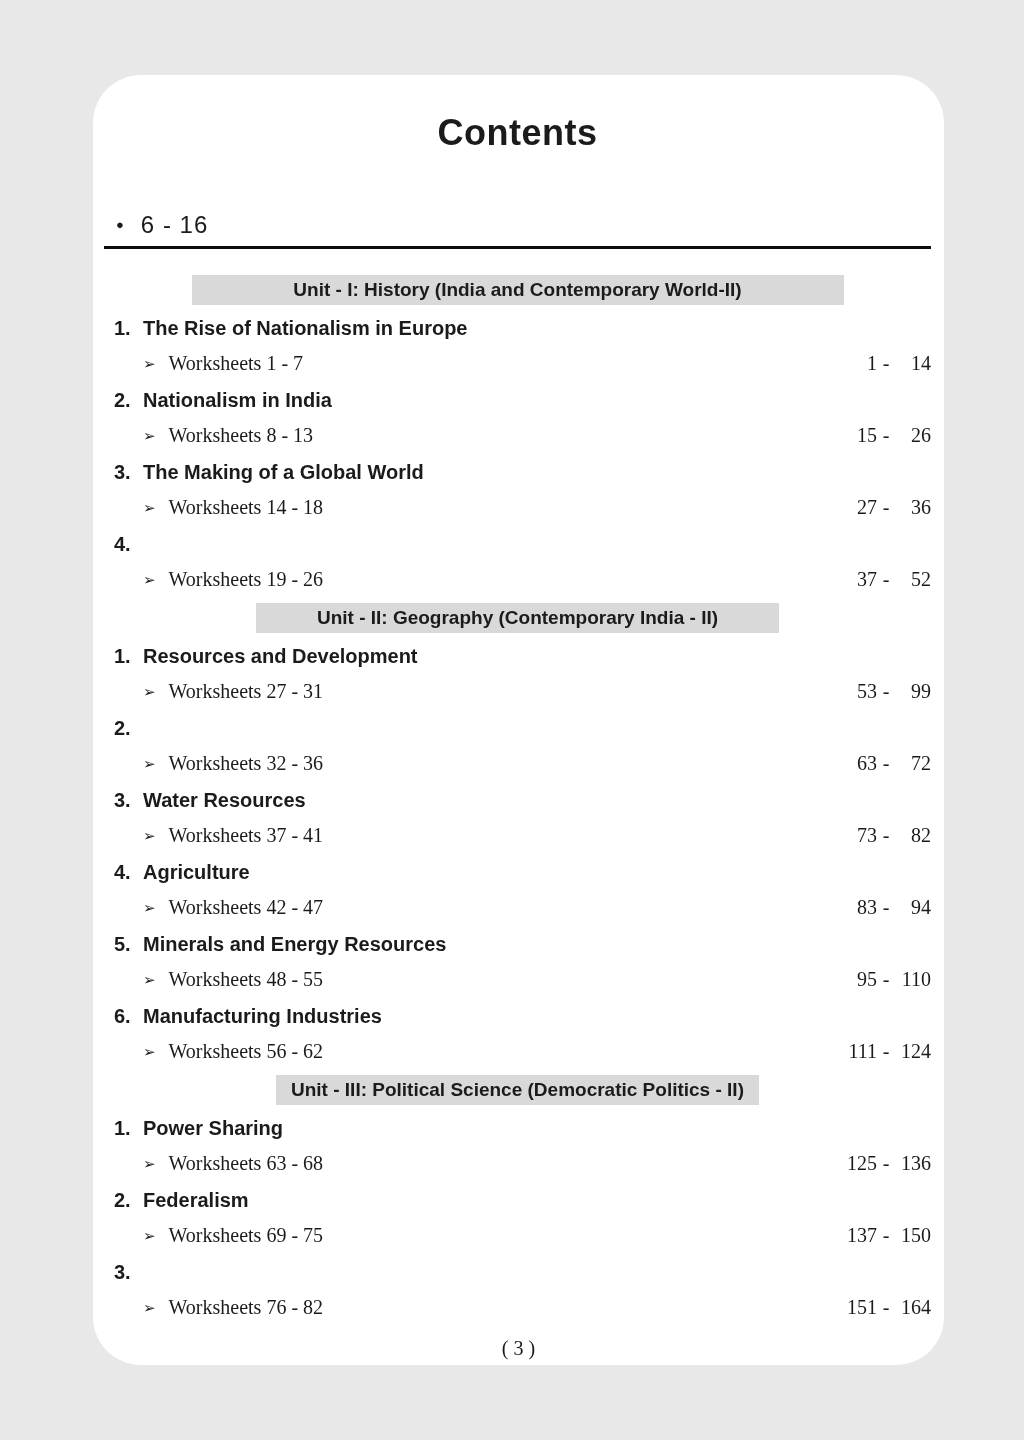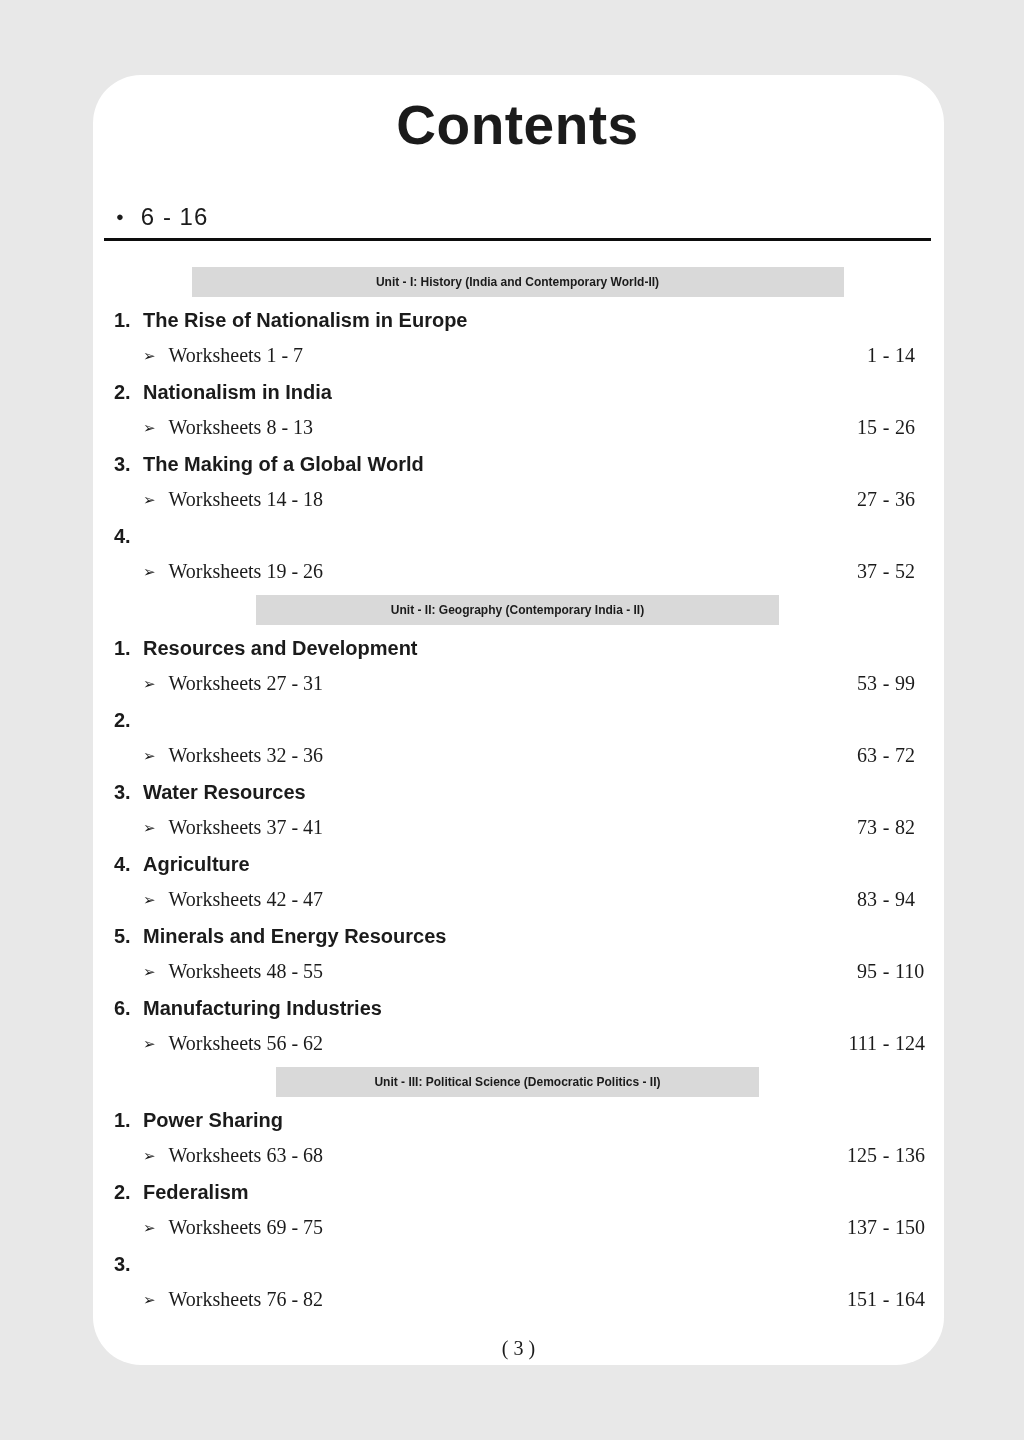--- a/index.html
+++ b/index.html
@@ -12,23 +12,23 @@
   }
   .card {
     position:absolute; left:93px; top:75px;
     width:851px; height:1290px;
     background:#ffffff;
     border-radius:48px;
     box-sizing:border-box;
     padding:26px 13px 0 11px;
   }
   .title {
-    margin:0;
+    margin:8px;
     text-align:center;
-    font-size:55px;
+    font-size:36px;
     font-weight:700;
     letter-spacing:.5px;
     line-height:48px;
   }
   .syllabus-row {
     display:flex; align-items:center;
     margin-top:56px;
     font-size:19px;
     padding-left:12px;
     line-height:24px;
@@ -37,21 +37,21 @@
   .syl-label { flex:1; }
   .syl-pages { font-size:24px; letter-spacing:1px; }
   .rule { height:3px; background:#0d0d0d; margin-top:9px; }
 
   .unit-wrap { text-align:center; margin-top:26px; }
   .unit-wrap.mid { margin-top:10px; }
   .unit-bar {
     display:inline-block;
     background:#d9d9d9;
     font-weight:700;
-    font-size:12px;
+    font-size:19px;
     line-height:20px;
     padding:5px 9px;
     box-sizing:border-box;
   }
   .w1 { width:652px; }
   .w2 { width:523px; }
   .w3 { width:483px; }
 
   .ch-row {
     display:flex;
@@ -73,21 +73,21 @@
   .ws-left { display:inline-flex; align-items:baseline; }
   .arrow {
     font-family:"DejaVu Sans", sans-serif;
     font-size:15px;
     margin-right:13px;
     position:relative; top:-1px;
   }
   .pages { display:inline-flex; }
   .p-start { width:42px; text-align:right; }
   .p-dash  { width:18px; text-align:center; }
-  .p-end   { width:36px; }
+  .p-end   { width:36px; text-align:right; }
 
   .footer {
     position:absolute; left:0; right:0; bottom:5px;
     text-align:center;
     font-family:"Liberation Serif", serif;
     font-size:20px;
   }
 </style>
 </head>
 <body>

